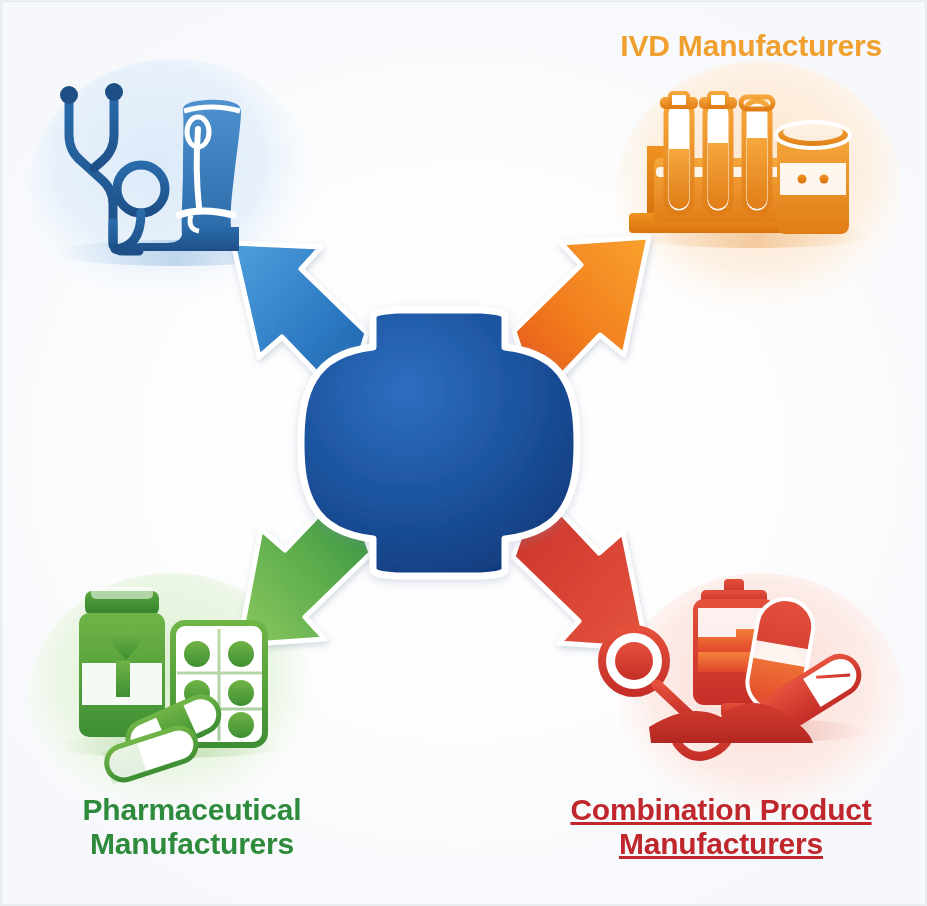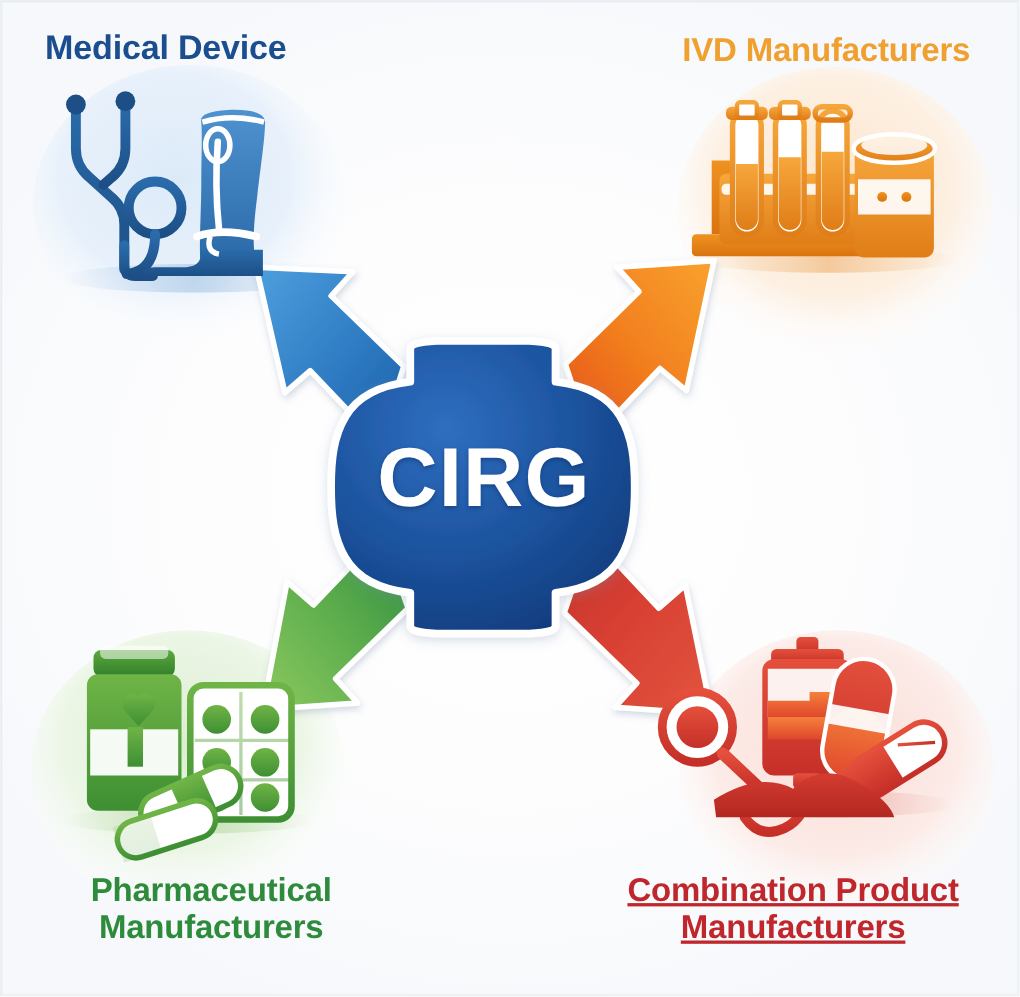--- a/index.html
+++ b/index.html
@@ -370,25 +370,23 @@
       <g transform="rotate(-32 812 690)">
         <rect x="766" y="672" width="96" height="38" rx="19" fill="#ffffff" stroke="url(#gIconRed)" stroke-width="5"></rect>
         <path fill="url(#gIconRed)" d="M 766 672 h 44 v 38 h -44 a 19 19 0 0 1 0 -38 z"></path>
         <path stroke="url(#gIconRed)" stroke-width="3" d="M 822 680 L 852 696"></path>
       </g>
 
       <path fill="url(#gIconRedDeep)" d="M 648 726 Q 690 700 720 716 Q 748 690 782 712 Q 808 728 812 742 L 650 742 Z"></path>
     </g>
   </svg>
 
-  <div id="lbl-md" class="label">Medical Device</div>
 
   <div id="lbl-ivd" class="label">IVD Manufacturers</div>
 
   <div id="lbl-pharma" class="label">Pharmaceutical
 Manufacturers</div>
 
   <div id="lbl-comb" class="label">Combination Product
 Manufacturers</div>
 
-  <div id="cirg">CIRG</div>
 
 </div>
 
 </body></html>

